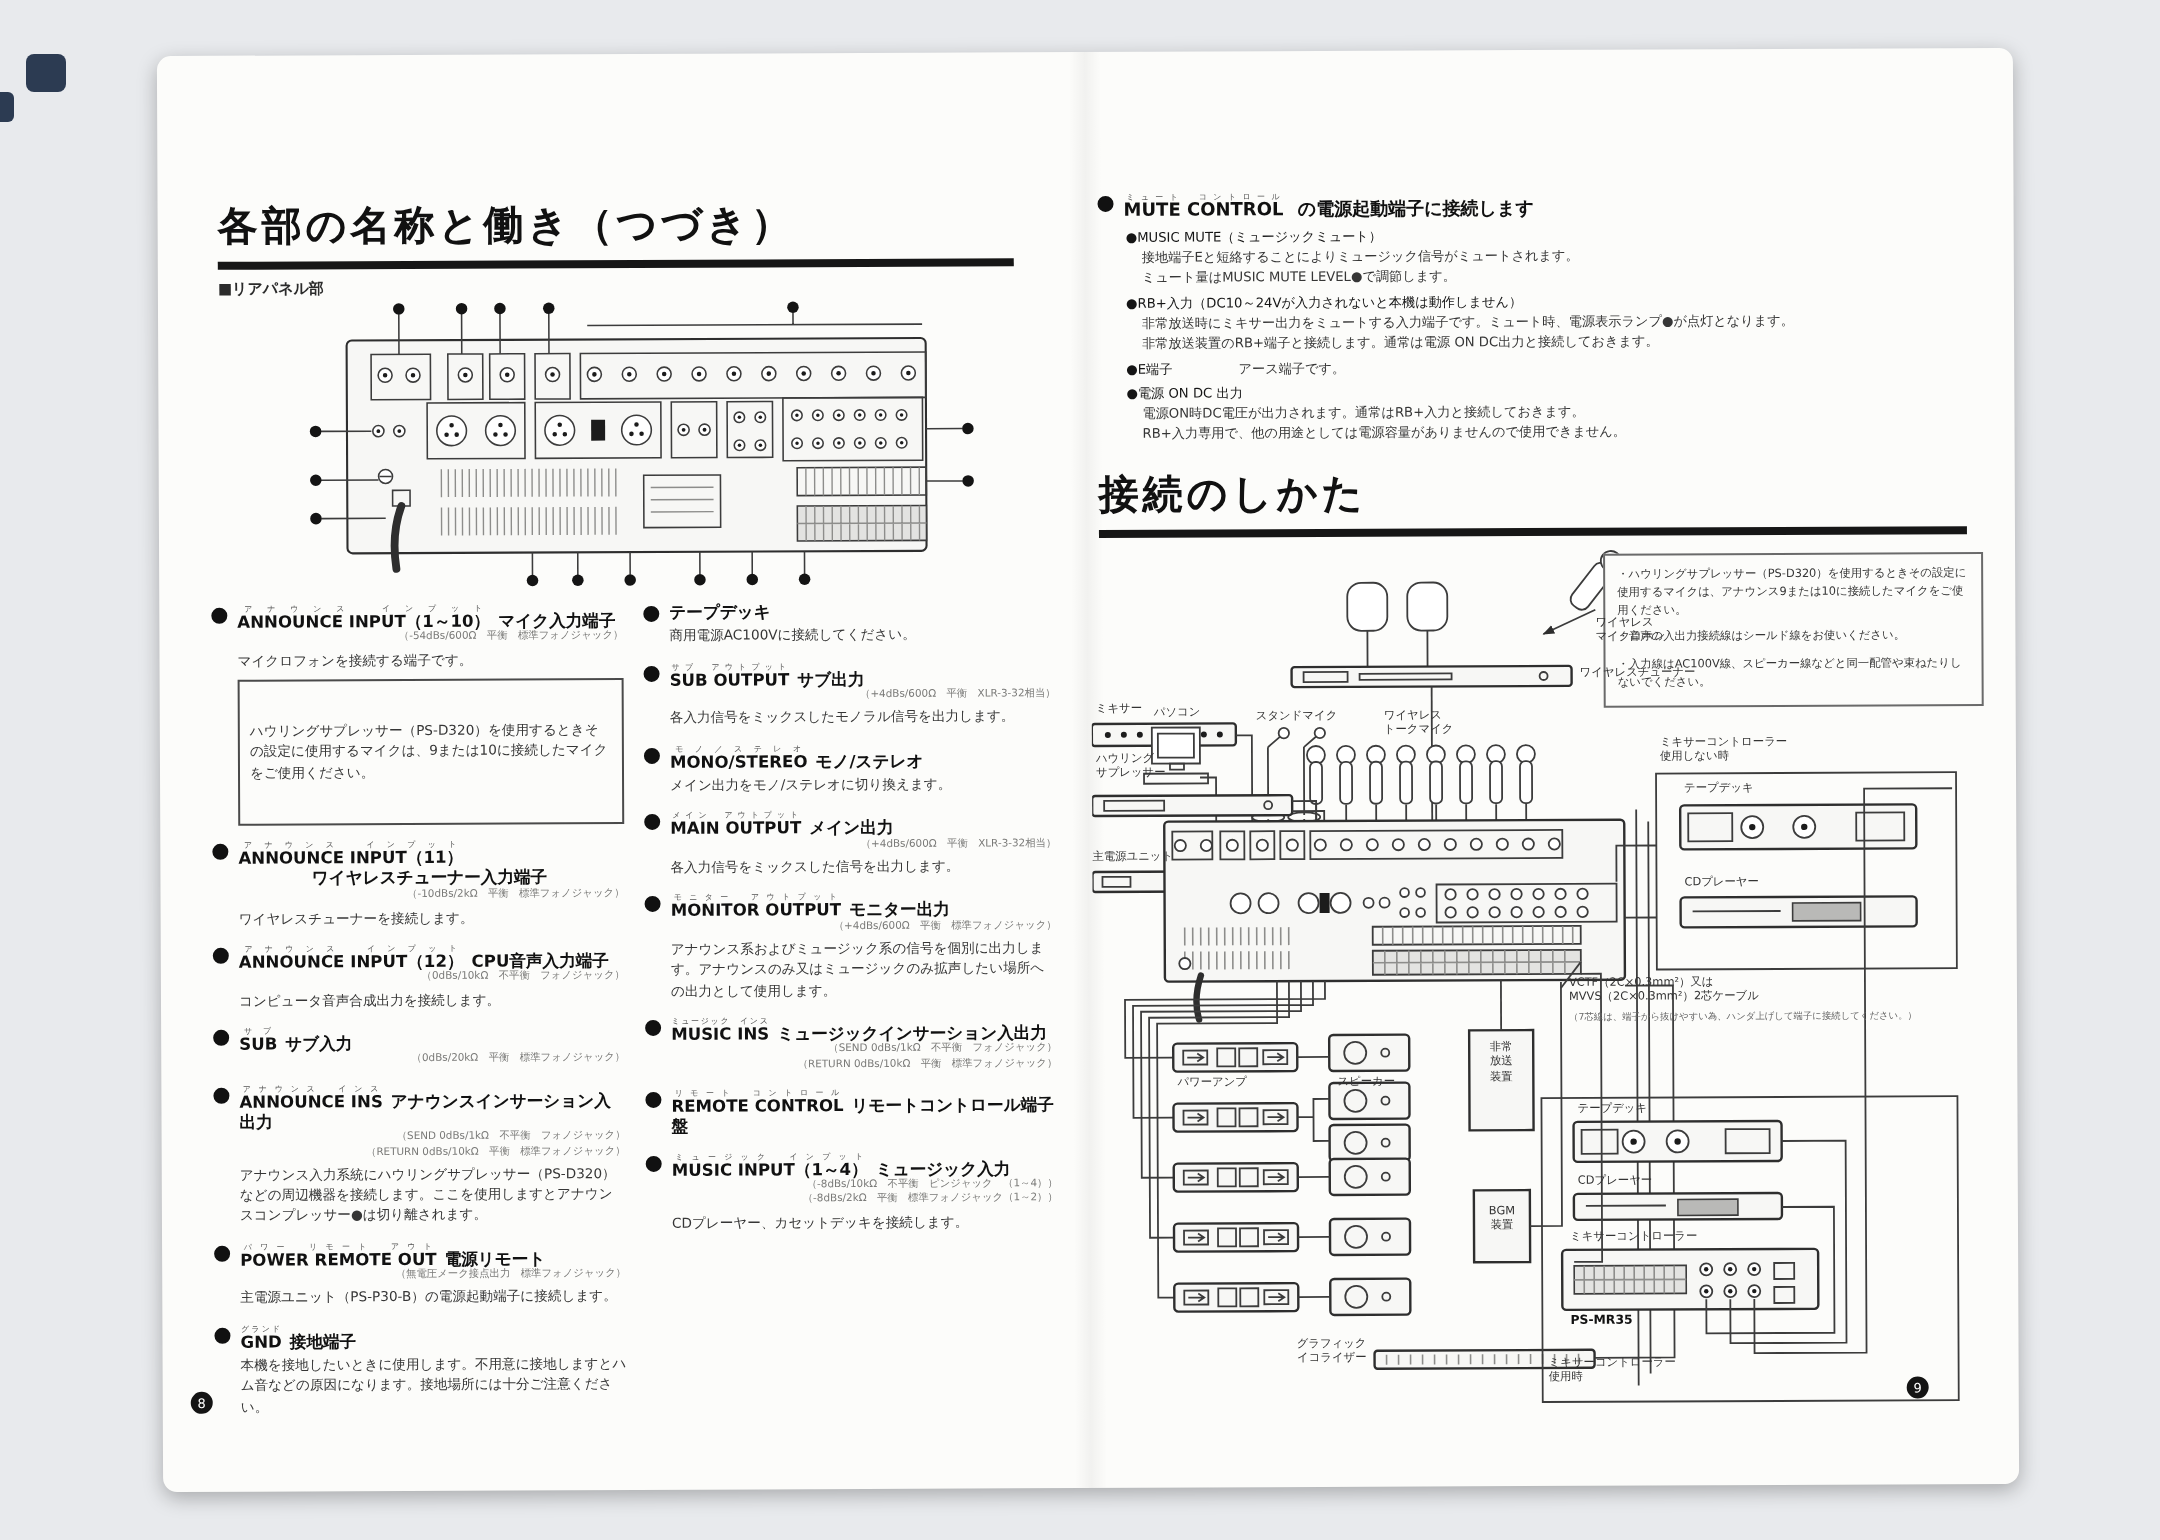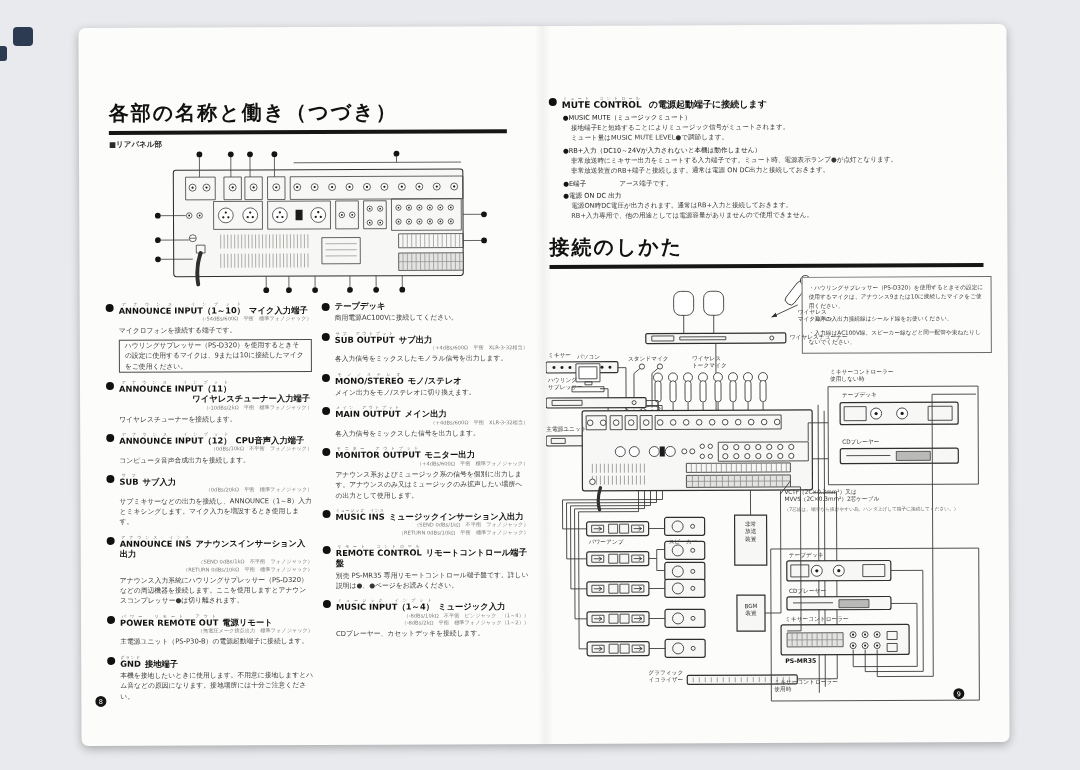--- a/index.html
+++ b/index.html
@@ -22,24 +22,24 @@
 .subcap{position:absolute;left:30px;top:112px;font-size:7.5px;font-weight:bold;}
 .panel-fig{position:absolute;left:38px;top:120px;width:402px;height:150px;}
 .cols{position:absolute;left:26px;top:274px;width:422px;display:flex;gap:10px;}
 .col{width:206px;}
 .item{display:flex;gap:5px;margin-bottom:7px;}
 .mk{display:inline-block;width:8px;height:8px;border-radius:50%;background:#111;flex:none;margin-top:2px;}
 .ib{flex:1;min-width:0;}
 .hd{font-size:8.3px;font-weight:bold;line-height:1.25;color:#111;}
 .hd ruby rt{font-size:4px;font-weight:normal;letter-spacing:.5px;color:#555;}
 .ja{margin-left:4px;}
-.ja2{font-size:8.3px;font-weight:bold;text-align:right;padding-right:2px;color:#111;}
+.ja2{font-size:8.3px;font-weight:bold;text-align:center;padding-right:2px;color:#111;}
 .spec{font-size:5.2px;color:#7a7a78;text-align:right;line-height:1.4;}
 .ds{font-size:6.8px;line-height:1.52;margin:2px 0 0;color:#363636;}
-.nbox{border:1px solid #4a4a4a;padding:0 5px;font-size:6.8px;line-height:1.52;margin-top:4px;color:#363636;}
+.nbox{border:1px solid #4a4a4a;padding:20px 5px;font-size:6.8px;line-height:1.52;margin-top:4px;color:#363636;}
 .mute-sec{position:absolute;left:6px;top:70px;width:372px;}
 .mute-head{display:flex;gap:5px;}
 .mb{margin:3px 0 0 14px;font-size:6.6px;line-height:1.5;color:#363636;}
 .bh{font-weight:normal;color:#151515;}
 .bi{margin-left:33px;}
 .bl{margin-left:8px;}
 .conn-fig{position:absolute;left:2px;top:250px;width:440px;height:442px;}
 .conn-fig svg{position:absolute;left:0;top:0;}
 .nb{position:absolute;left:256px;top:2px;width:176px;border:1px solid #6a6a6a;background:#fcfcfa;
   padding:6px 6px;font-size:5.7px;line-height:1.55;color:#363636;}
@@ -226,21 +226,20 @@
                 <div class="hd"><ruby><span>ANNOUNCE INPUT（12）</span><rt>アナウンス　インプット</rt></ruby><span class="ja">CPU音声入力端子</span></div>
                 <div class="spec">（0dBs/10kΩ　不平衡　フォノジャック）</div>
                 <p class="ds">コンピュータ音声合成出力を接続します。</p>
               </div>
             </div>
             <div class="item">
               <span class="mk"></span>
               <div class="ib">
                 <div class="hd"><ruby><span>SUB</span><rt>サブ</rt></ruby><span class="ja">サブ入力</span></div>
                 <div class="spec">（0dBs/20kΩ　平衡　標準フォノジャック）</div>
-                <p class="ds">サブミキサーなどの出力を接続し、ANNOUNCE（1～8）入力とミキシングします。マイク入力を増設するとき使用します。</p>
               </div>
             </div>
             <div class="item">
               <span class="mk"></span>
               <div class="ib">
                 <div class="hd"><ruby><span>ANNOUNCE INS</span><rt>アナウンス　インス</rt></ruby><span class="ja">アナウンスインサーション入出力</span></div>
                 <div class="spec">（SEND 0dBs/1kΩ　不平衡　フォノジャック）</div>
                 <div class="spec">（RETURN 0dBs/10kΩ　平衡　標準フォノジャック）</div>
                 <p class="ds">アナウンス入力系統にハウリングサプレッサー（PS-D320）などの周辺機器を接続します。ここを使用しますとアナウンスコンプレッサー●は切り離されます。</p>
               </div>
@@ -305,21 +304,20 @@
               <div class="ib">
                 <div class="hd"><ruby><span>MUSIC INS</span><rt>ミュージック　インス</rt></ruby><span class="ja">ミュージックインサーション入出力</span></div>
                 <div class="spec">（SEND 0dBs/1kΩ　不平衡　フォノジャック）</div>
                 <div class="spec">（RETURN 0dBs/10kΩ　平衡　標準フォノジャック）</div>
               </div>
             </div>
             <div class="item">
               <span class="mk"></span>
               <div class="ib">
                 <div class="hd"><ruby><span>REMOTE CONTROL</span><rt>リモート　コントロール</rt></ruby><span class="ja">リモートコントロール端子盤</span></div>
-                <p class="ds">別売 PS-MR35 専用リモートコントロール端子盤です。詳しい説明は●、●ページをお読みください。</p>
               </div>
             </div>
             <div class="item">
               <span class="mk"></span>
               <div class="ib">
                 <div class="hd"><ruby><span>MUSIC INPUT（1～4）</span><rt>ミュージック　インプット</rt></ruby><span class="ja">ミュージック入力</span></div>
                 <div class="spec">（-8dBs/10kΩ　不平衡　ピンジャック　（1～4））</div>
                 <div class="spec">（-8dBs/2kΩ　平衡　標準フォノジャック（1～2））</div>
                 <p class="ds">CDプレーヤー、カセットデッキを接続します。</p>
               </div>

